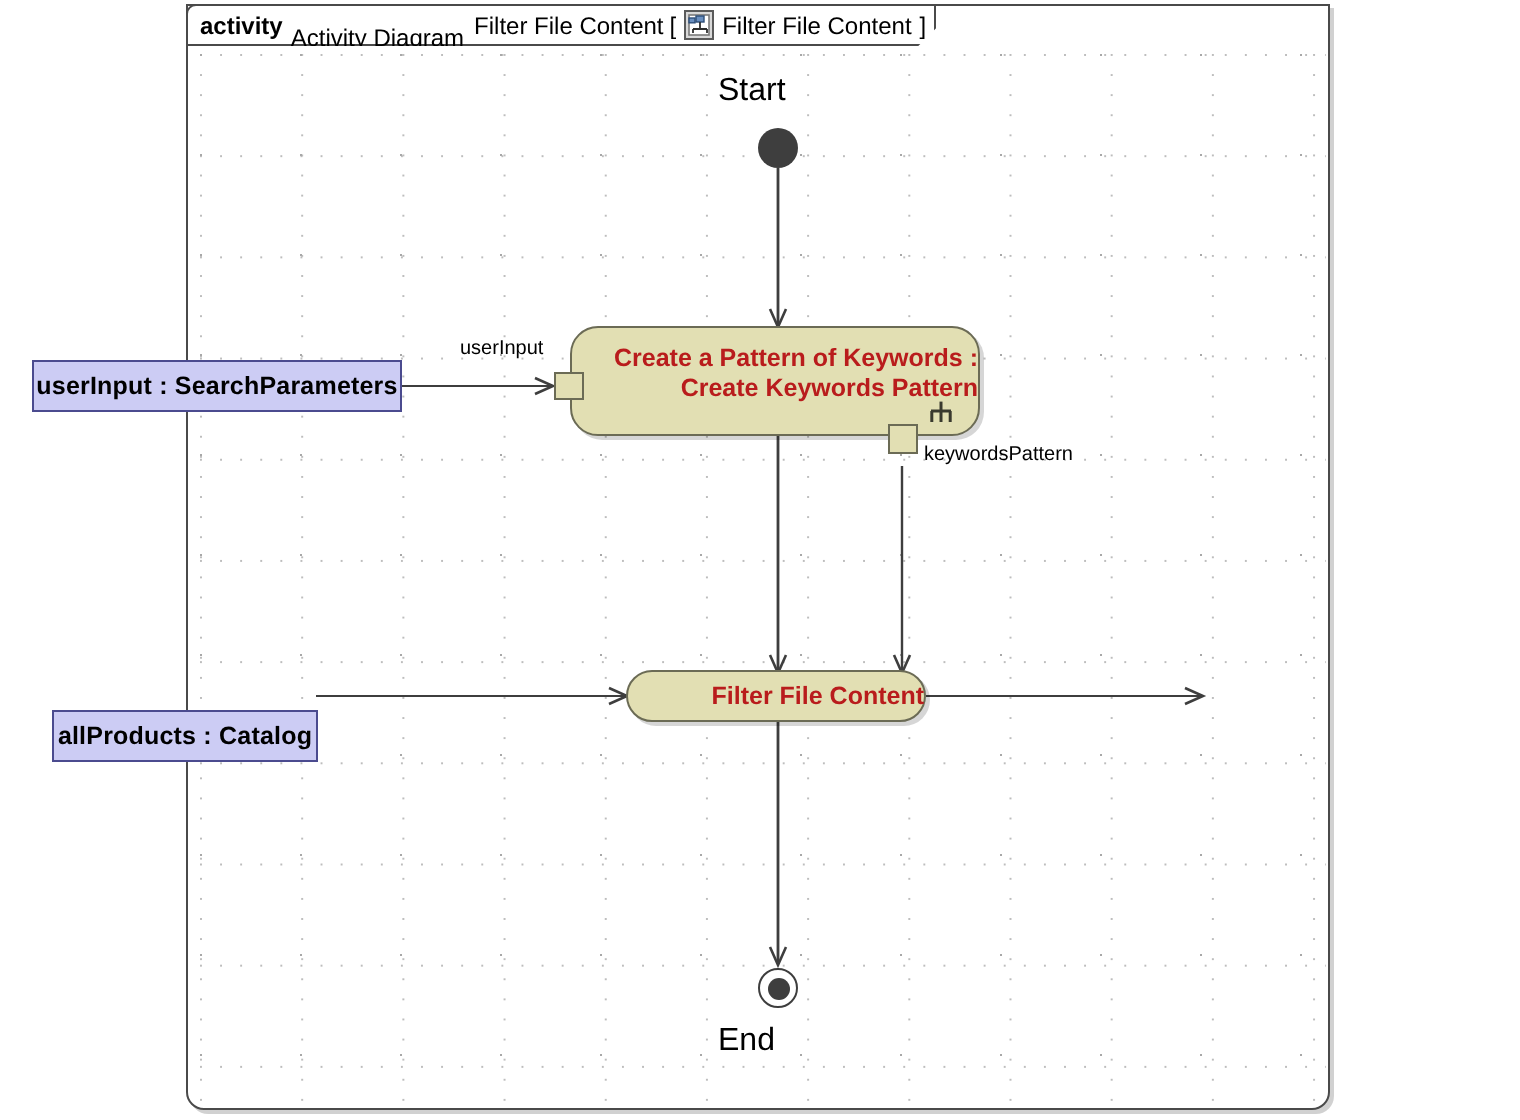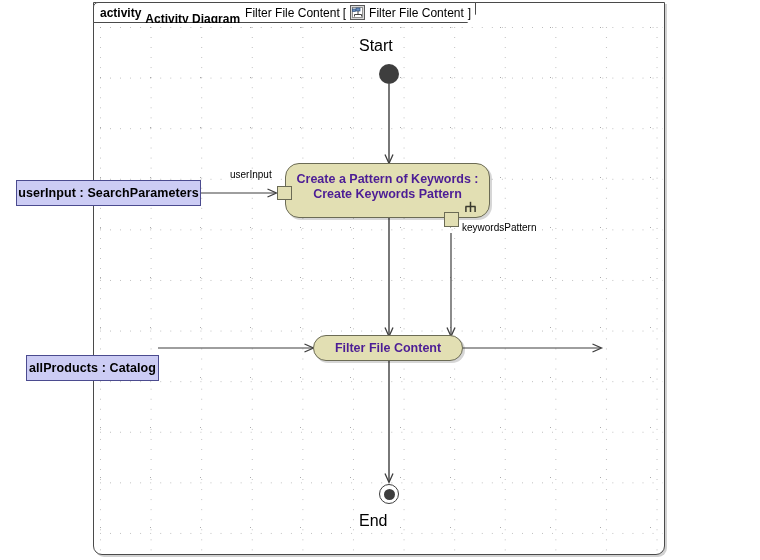--- a/index.html
+++ b/index.html
@@ -66,21 +66,21 @@
     align-items: center;
     padding: 0 4px 0 6px;
     white-space: nowrap;
     font-size: 12px;
     color: #000000;
     
     -webkit-clip-path: polygon(0 0, 100% 0, 100% calc(100% - 9px), calc(100% - 9px) 100%, 0 100%);
     clip-path: polygon(0 0, 100% 0, 100% calc(100% - 9px), calc(100% - 9px) 100%, 0 100%);
   }
   .frame-tab .kw { font-weight: bold; }
-  .frame-tab .kw2 { font-weight: bold; margin-left: 4px; margin-top: 12px; }
+  .frame-tab .kw2 { font-weight: normal; margin-left: 4px; margin-top: 12px; }
   .frame-tab .nm { margin-left: 5px; }
   .frame-tab .brk { margin-left: 3px; }
   .frame-tab .nm2 { margin-left: 4px; }
   .frame-tab .brk2 { margin-left: 4px; }
 
   .tab-icon {
     display: inline-block;
     width: 15px;
     height: 15px;
     margin-left: 4px;
@@ -111,26 +111,26 @@
     background: #e2dfb3;
     border: 1px solid #6b6b55;
     border-radius: 14px;
     color: #000000;
     box-shadow: 2px 2px 0 rgba(0,0,0,0.16);
     box-sizing: border-box;
   }
   .action-label {
     position: absolute;
     left: 0; right: 0;
-    text-align: center;
+    text-align: right;
     font-size: 12.5px;
     font-weight: bold;
     line-height: 15px;
     white-space: pre-line;
-    color: #4c1d95;
+    color: #b91c1c;
   }
 
   
   .rake {
     position: absolute;
     width: 13px;
     height: 12px;
   }
 
   

